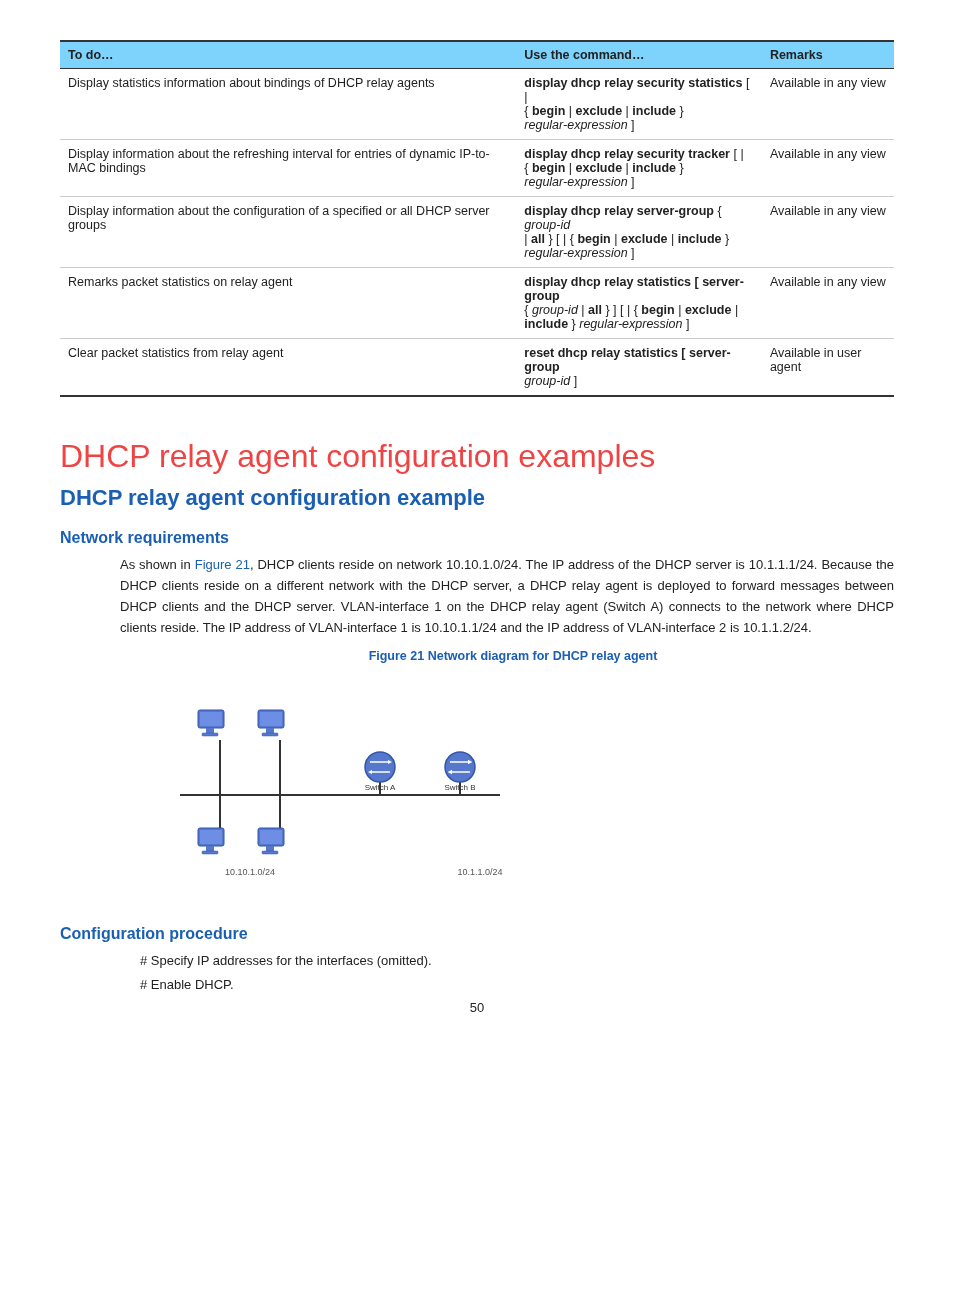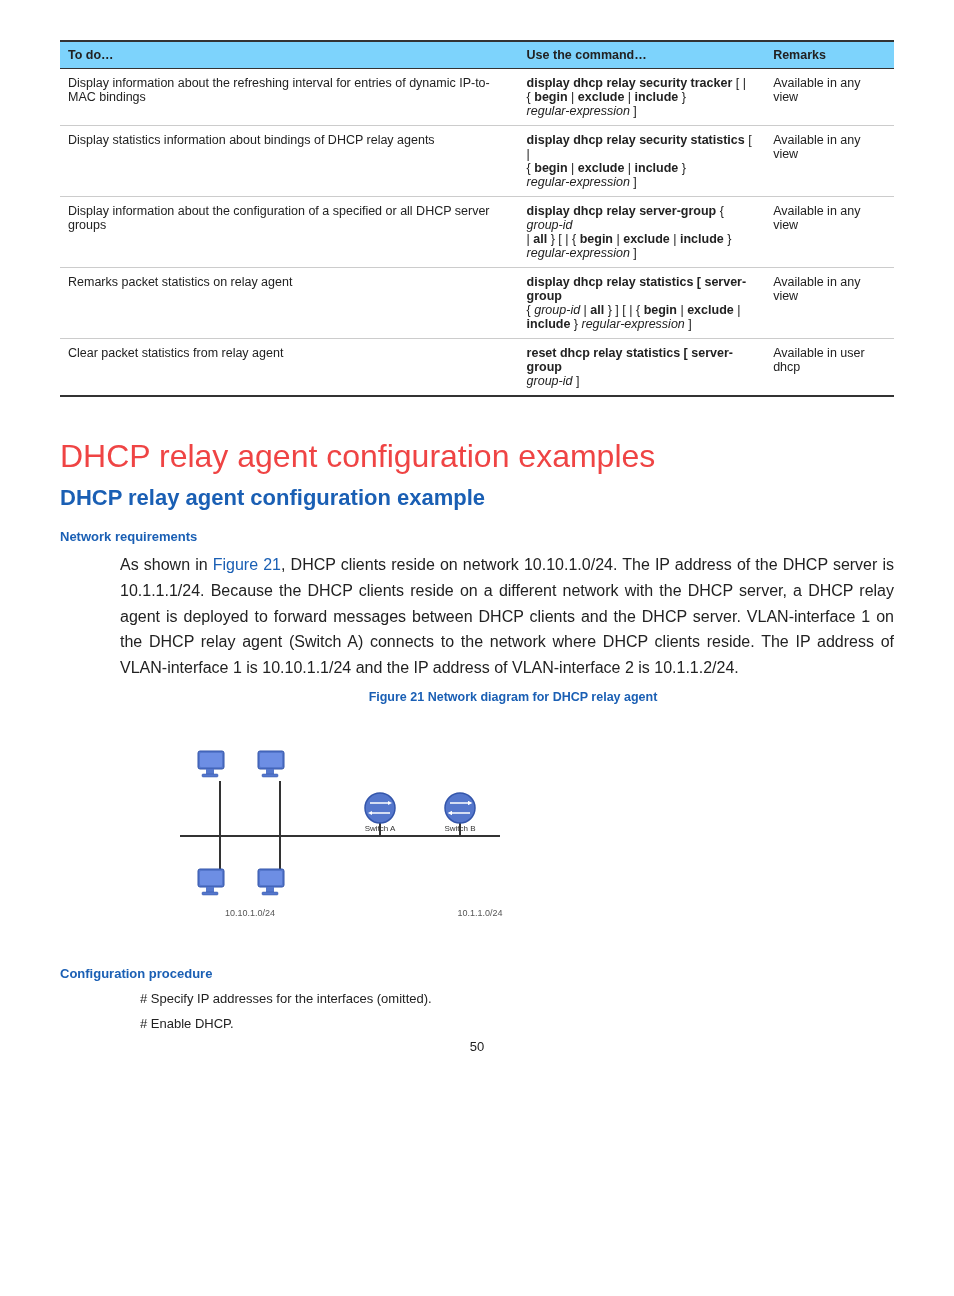--- a/index.html
+++ b/index.html
@@ -53,35 +53,35 @@
       line-height: 1.2;
     }
     .subsection-title {
       font-size: 22px;
       color: #1a5fb4;
       font-weight: bold;
       margin-bottom: 14px;
       margin-top: 6px;
     }
     .subsubsection-title {
-      font-size: 13px;
+      font-size: 16px;
       color: #1a5fb4;
       font-weight: bold;
       margin-bottom: 8px;
       margin-top: 18px;
     }
 
     
     .body-text {
       margin-left: 60px;
       margin-right: 0;
       text-align: justify;
       line-height: 1.6;
       margin-bottom: 10px;
-      font-size: 16px;
+      font-size: 13px;
     }
     .body-text a, .link {
       color: #1a5fb4;
       text-decoration: none;
     }
 
     
     .figure-caption {
       font-size: 12.5px;
       color: #1a5fb4;
@@ -129,40 +129,40 @@
   <thead>
     <tr>
       <th>To do…</th>
       <th>Use the command…</th>
       <th>Remarks</th>
     </tr>
   </thead>
   <tbody>
 
     <tr>
+      <td>Display statistics information about bindings of DHCP relay agents</td>
+      <td>
+        <span class="bold">display dhcp relay security statistics</span> [ |<br>
+        { <span class="bold">begin</span> | <span class="bold">exclude</span> | <span class="bold">include</span> }<br>
+        <span class="italic">regular-expression</span> ]
+      </td>
+      <td>Available in any view</td>
+    </tr>
+
+    <tr>
       <td>Display information about the refreshing interval for entries of dynamic IP-to-MAC bindings</td>
       <td>
         <span class="bold">display dhcp relay security tracker</span> [ |<br>
         { <span class="bold">begin</span> | <span class="bold">exclude</span> | <span class="bold">include</span> }<br>
         <span class="italic">regular-expression</span> ]
       </td>
       <td>Available in any view</td>
     </tr>
 
     <tr>
-      <td>Display statistics information about bindings of DHCP relay agents</td>
-      <td>
-        <span class="bold">display dhcp relay security statistics</span> [ |<br>
-        { <span class="bold">begin</span> | <span class="bold">exclude</span> | <span class="bold">include</span> }<br>
-        <span class="italic">regular-expression</span> ]
-      </td>
-      <td>Available in any view</td>
-    </tr>
-
-    <tr>
       <td>Display information about the configuration of a specified or all DHCP server groups</td>
       <td>
         <span class="bold">display dhcp relay server-group</span> { <span class="italic">group-id</span><br>
         | <span class="bold">all</span> } [ | { <span class="bold">begin</span> | <span class="bold">exclude</span> | <span class="bold">include</span> }<br>
         <span class="italic">regular-expression</span> ]
       </td>
       <td>Available in any view</td>
     </tr>
 
     <tr>
@@ -174,21 +174,21 @@
       </td>
       <td>Available in any view</td>
     </tr>
 
     <tr>
       <td>Clear packet statistics from relay agent</td>
       <td>
         <span class="bold">reset dhcp relay statistics [ server-group</span><br>
         <span class="italic">group-id</span> ]
       </td>
-      <td>Available in user dhcp</td>
+      <td>Available in user agent</td>
     </tr>
   </tbody>
 </table>
 
 <h1 class="section-title">DHCP relay agent configuration examples</h1>
 
 <h2 class="subsection-title">DHCP relay agent configuration example</h2>
 
 <div class="subsubsection-title">Network requirements</div>
 

